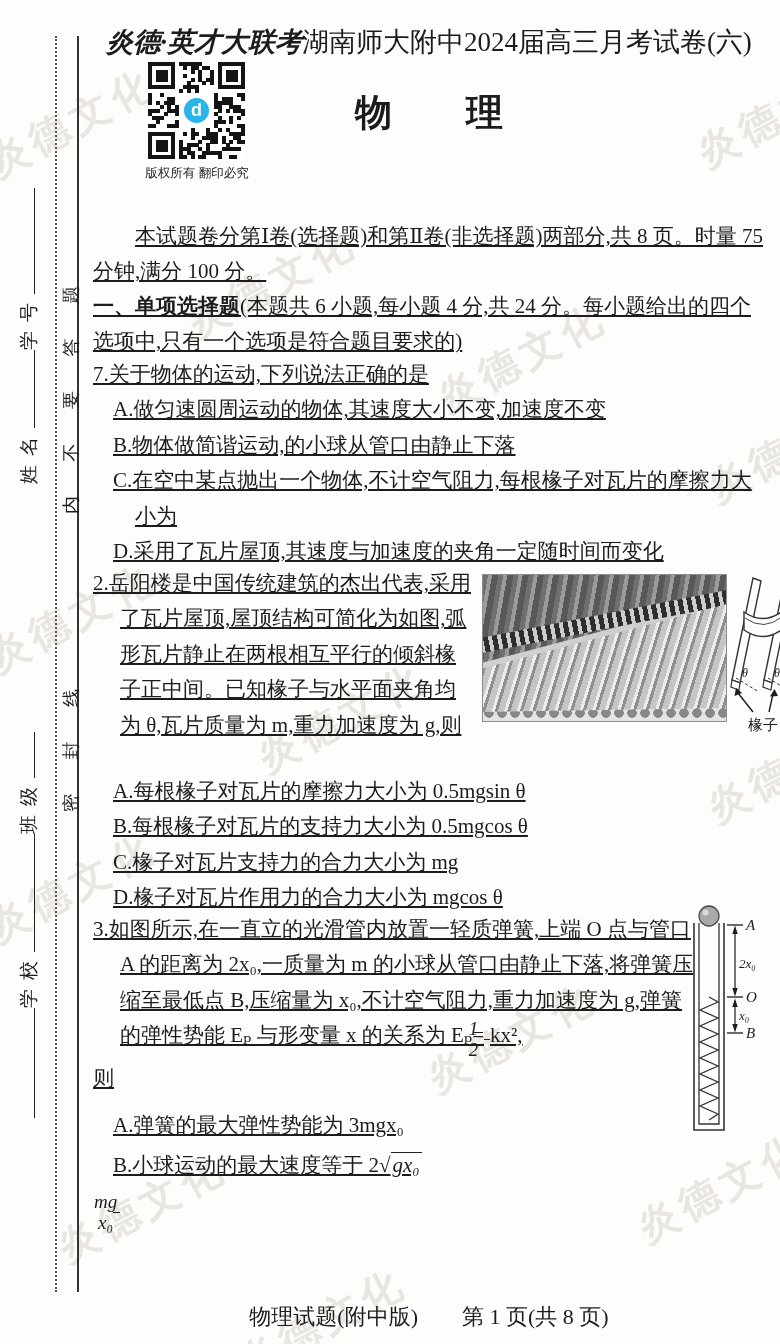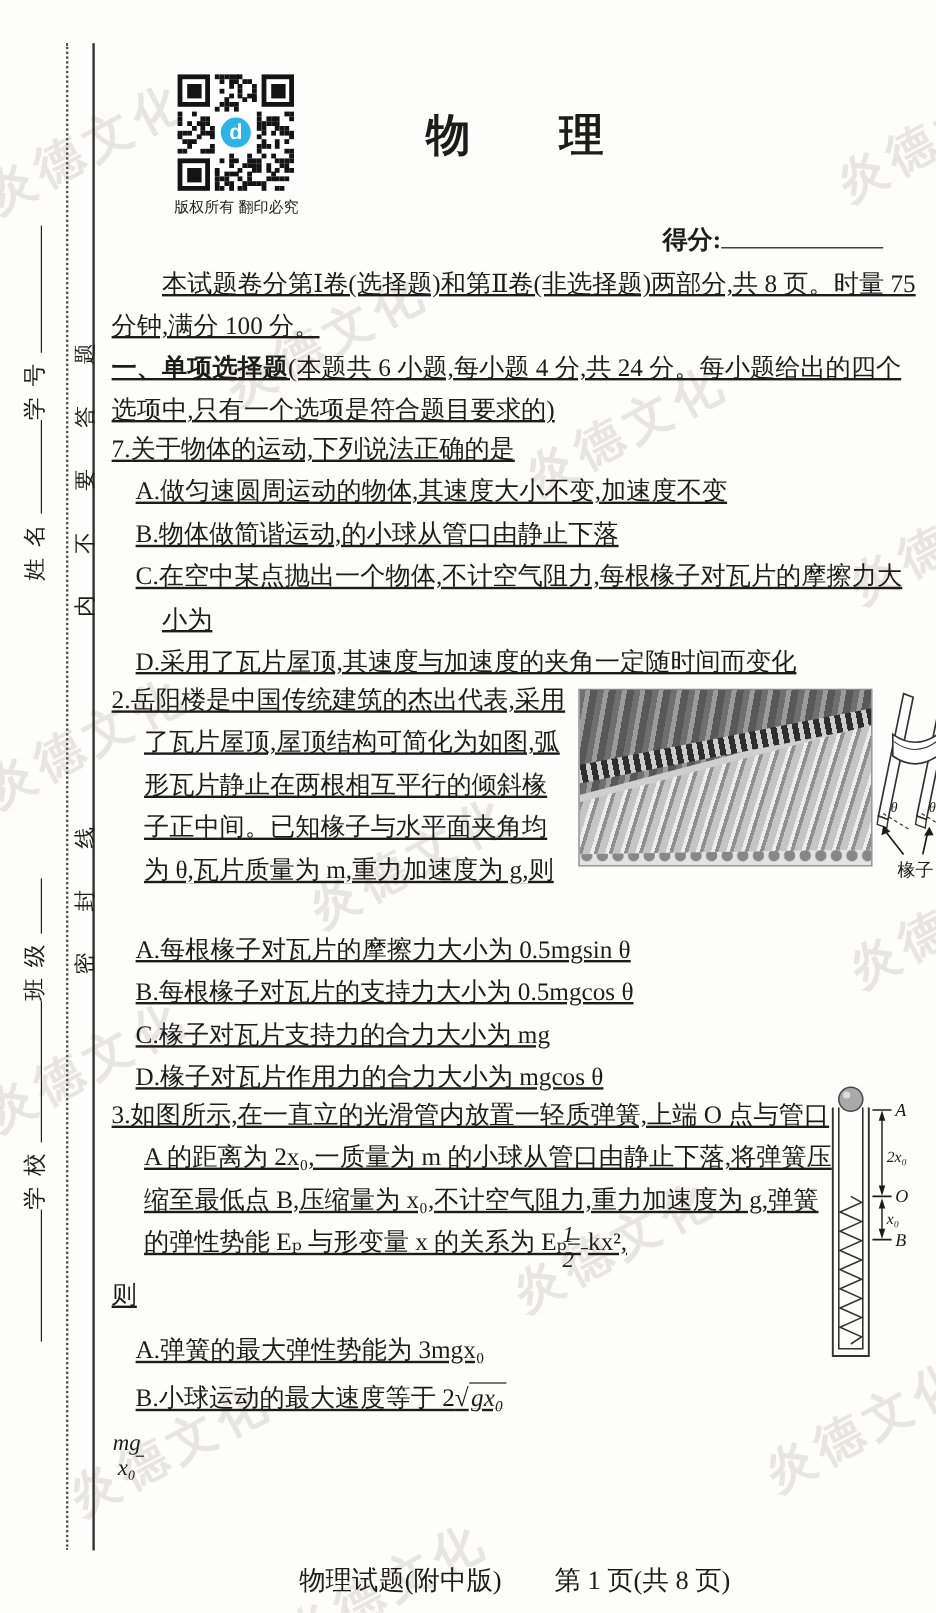--- a/index.html
+++ b/index.html
@@ -118,20 +118,23 @@
   <div class="seal-solid"></div>
 
   <div class="v-fields">
     <span class="blank" style="width:110px"></span><span class="lbl">学校</span><span class="blank" style="width:118px"></span><span class="lbl">班级</span><span class="blank" style="width:46px"></span><span class="v-gap"></span><span class="lbl">姓名</span><span class="blank" style="width:78px"></span><span class="lbl">学号</span><span class="blank" style="width:106px"></span>
   </div>
 
   <div class="v-seal">
     <span>密 封 线</span><span class="seal-gap"></span><span>内 不 要 答 题</span>
   </div>
 
+  <div class="hdr">
+    <span class="brand">炎德·英才大联考</span><span>湖南师大附中2024届高三月考试卷(六)</span>
+  </div>
 
   <div class="qr" id="qr">
     <div class="qf tl"></div>
     <div class="qf tr"></div>
     <div class="qf bl"></div>
     <div class="qr-logo">
       <div class="qr-logo-c">d</div>
     </div>
   <div class="qm" style="left: 31.04px; top: 0px;"></div>
       <div class="qm" style="left: 34.92px; top: 0px;"></div>
@@ -291,23 +294,20 @@
       <div class="qm" style="left: 42.68px; top: 93.12px;"></div>
       <div class="qm" style="left: 50.44px; top: 93.12px;"></div>
       <div class="qm" style="left: 54.32px; top: 93.12px;"></div>
       <div class="qm" style="left: 69.84px; top: 93.12px;"></div>
       <div class="qm" style="left: 81.48px; top: 93.12px;"></div>
       <div class="qm" style="left: 85.36px; top: 93.12px;"></div>
     </div>
   <div class="qr-cap">版权所有  翻印必究</div>
 
   <div class="subject">物　　理</div>
-  <div class="score">
-    <span>得分:</span><span class="blank"></span>
-  </div>
 
   <div class="blk indent2" style="top:219px">本试题卷分第Ⅰ卷(选择题)和第Ⅱ卷(非选择题)两部分,共 8 页。时量 75 分钟,满分 100 分。</div>
 
   <div class="blk" style="top:289px">
     <span class="bold">一、单项选择题</span><span>(本题共 6 小题,每小题 4 分,共 24 分。每小题给出的四个选项中,只有一个选项是符合题目要求的)</span>
   </div>
 
   <div class="blk" style="top:357px">
     <div class="hang">7.关于物体的运动,下列说法正确的是</div>
     <div class="opts">

